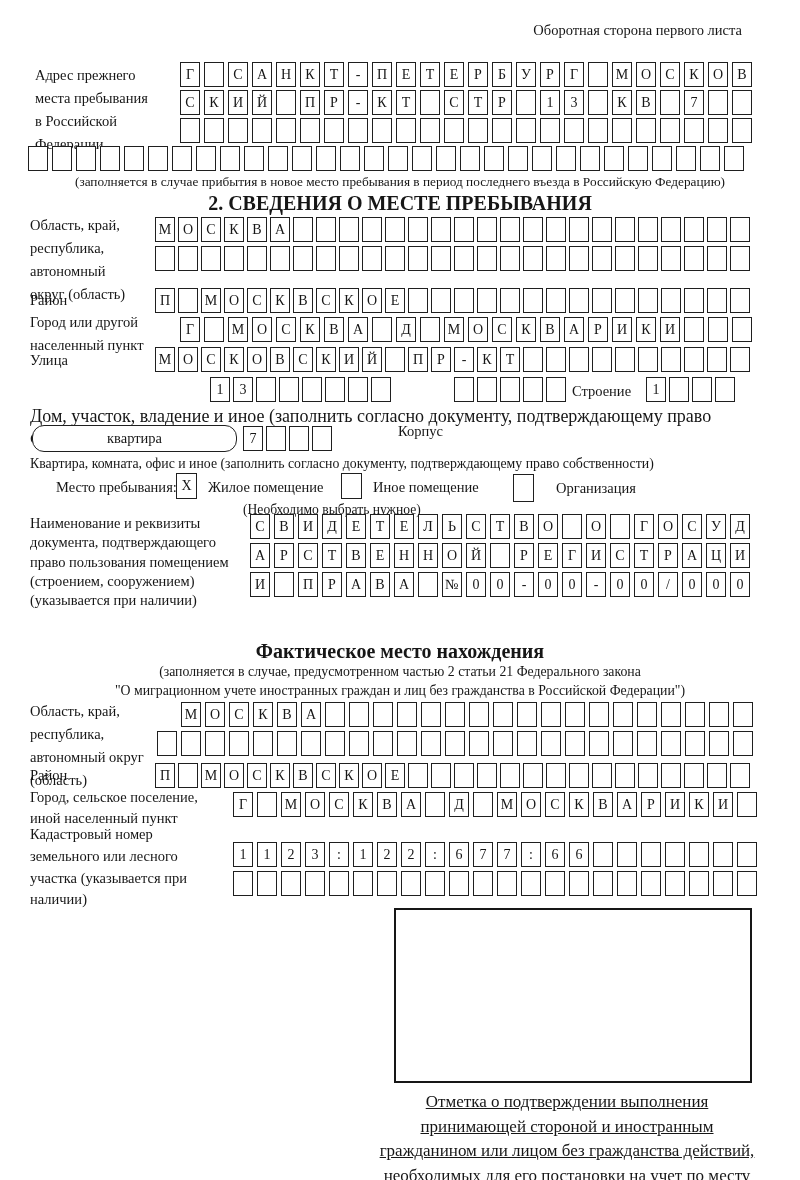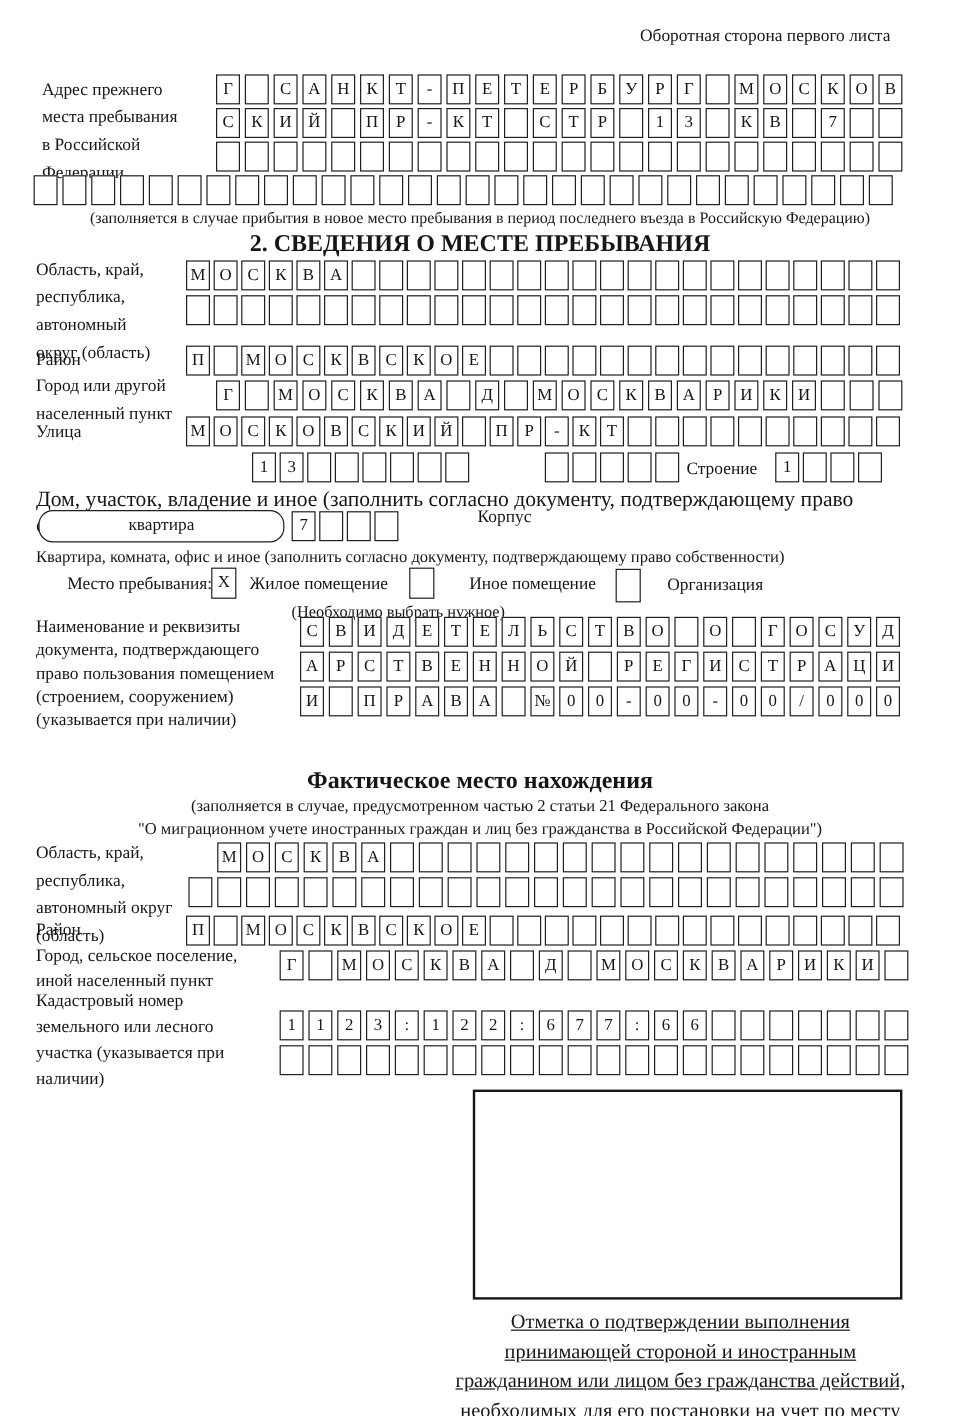--- a/index.html
+++ b/index.html
@@ -332,21 +332,21 @@
       <div class="cell"></div>
       <div class="cell"></div>
       <div class="cell"></div>
     </div>
   <div class="abs cap" style="top:456px;left:30px;font-size:13.8px;">Квартира, комната, офис и иное (заполнить согласно документу, подтверждающему право собственности)</div>
 
   <div class="abs lbl" style="top:476px;left:30px;margin-left:26px;">Место пребывания:</div>
   <div class="cb" style="top:473px;left:176px;">X</div>
   <div class="abs lbl" style="top:476px;left:208px;">Жилое помещение</div>
   <div class="cb" style="top:473px;left:341px;"></div>
-  <div class="abs lbl" style="top:476px;left:391px;">Иное помещение</div>
+  <div class="abs lbl" style="top:476px;left:373px;">Иное помещение</div>
   <div class="cb" style="top:474px;left:513px;height:28px;"></div>
   <div class="abs lbl" style="top:477px;left:556px;">Организация</div>
   <div class="abs cap" style="top:502px;left:243px;font-size:13.6px;">(Необходимо выбрать нужное)</div>
 
   <div class="abs lbl" style="top:514px;left:30px;width:208px;line-height:1.33;">Наименование и реквизиты документа, подтверждающего право пользования помещением (строением, сооружением) (указывается при наличии)</div>
   <div class="row g4" style="top:514px;left:250px;">
       <div class="cell">С</div>
       <div class="cell">В</div>
       <div class="cell">И</div>
       <div class="cell">Д</div>

